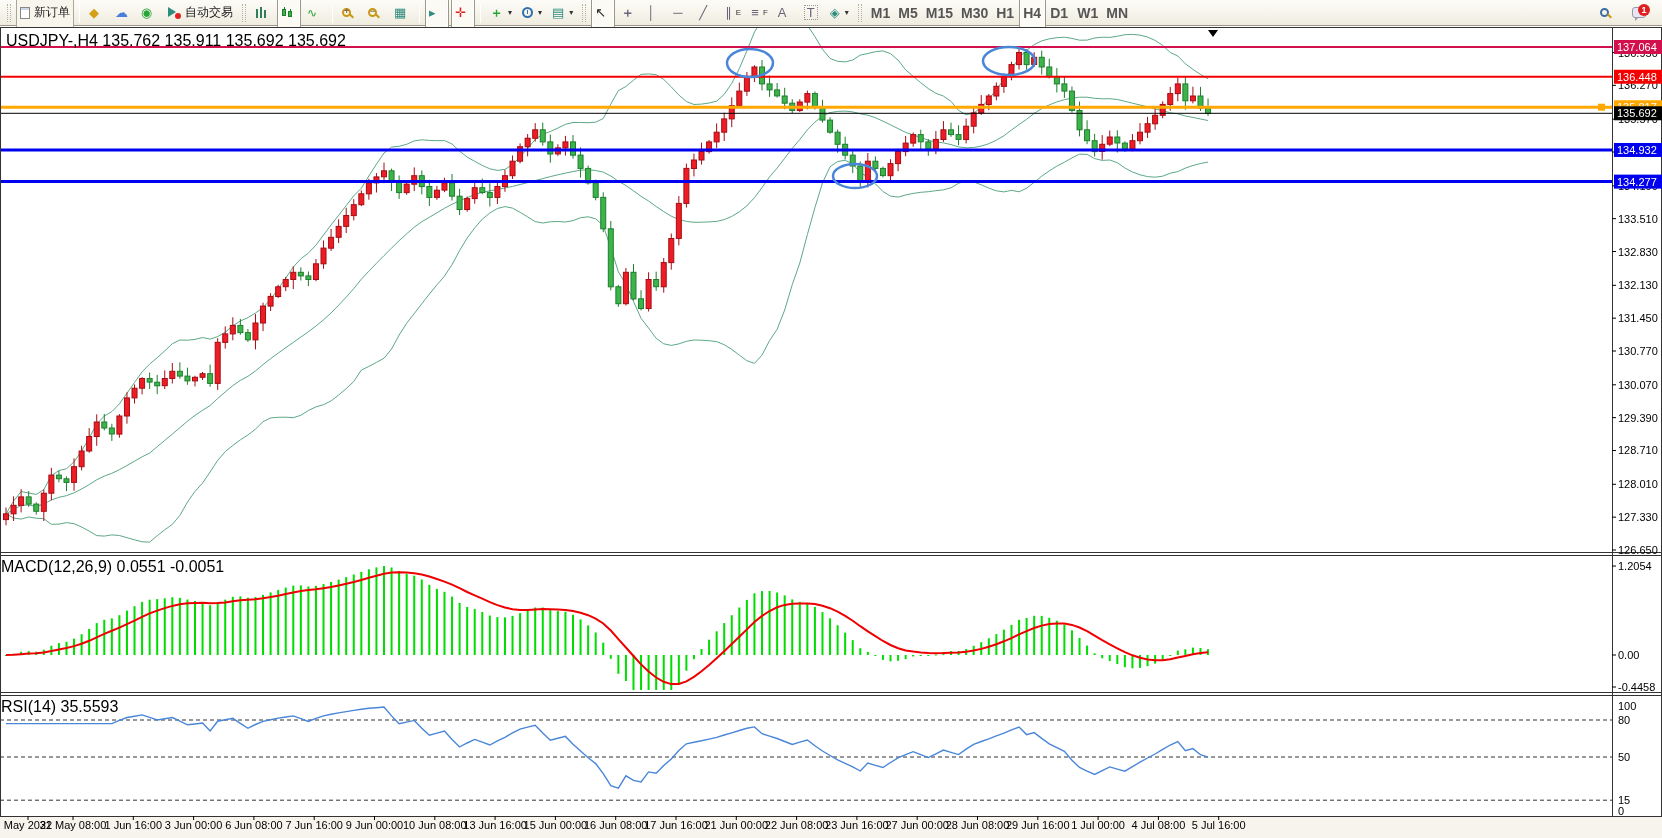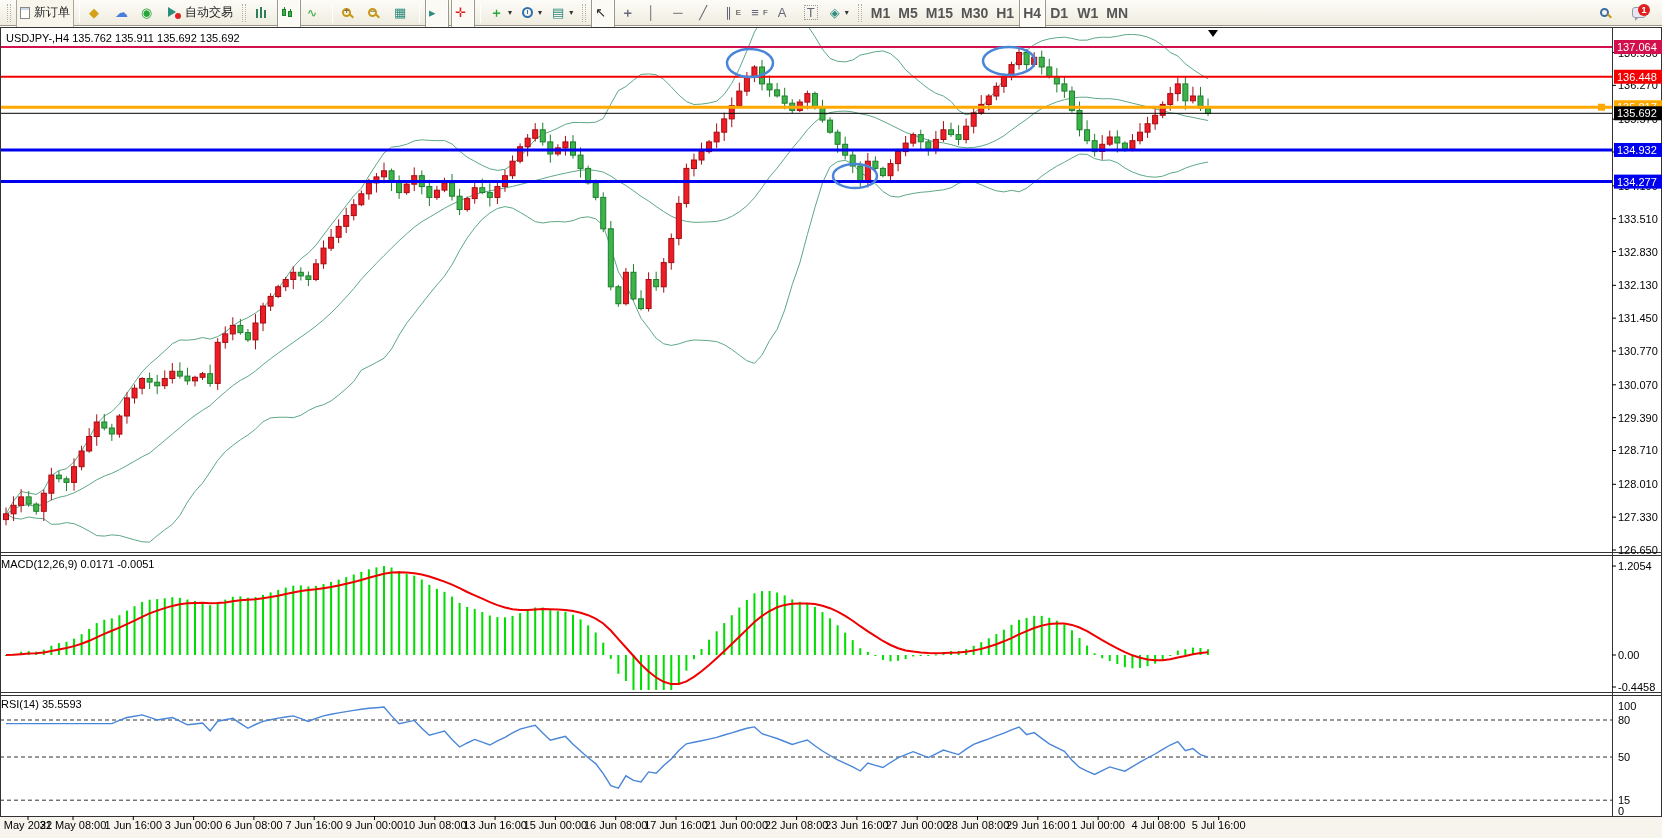--- a/index.html
+++ b/index.html
@@ -45,21 +45,21 @@
   .chat:after { content:""; position:absolute; left:2px; bottom:-4px;
     border-left:4px solid #99a; border-bottom:4px solid transparent; }
   .badge { position:absolute; top:2px; right:2px; min-width:12px; height:12px; border-radius:7px;
     background:#e02020; color:#fff; font-size:9px; font-weight:bold; line-height:12px; text-align:center; padding:0 2px; }
   .toolbar-right { margin-left:auto; display:flex; align-items:center; gap:6px; padding-right:6px; }
   .notif-wrap { position:relative; width:26px; height:22px; display:flex; align-items:center; justify-content:center; }
 
   
   .chart-window { position:absolute; top:27px; left:0; width:1662px; height:811px; background:#fff; }
   .chart-window svg { position:absolute; top:0; left:0; }
-  .overlay-label { position:absolute; font-size:11px; color:#000; z-index:5; white-space:nowrap; }
+  .overlay-label { position:absolute; font-size:16px; color:#000; z-index:5; white-space:nowrap; }
   #chart-title { left:6px; top:5px; }
   #macd-label { left:1px; top:531px; }
   #rsi-label { left:1px; top:671px; }
 </style>
 </head>
 <body>
 
 <div class="app">
 
   <div class="toolbar">
@@ -178,21 +178,21 @@
         </button>
       <span class="notif-wrap">
         <span class="chat"></span>
         <span class="badge">1</span>
       </span>
     </span>
   </div>
 
   <div class="chart-window">
     <div class="overlay-label" id="chart-title">USDJPY-,H4 135.762 135.911 135.692 135.692</div>
-    <div class="overlay-label" id="macd-label">MACD(12,26,9) 0.0171 -0.0051</div>
+    <div class="overlay-label" id="macd-label">MACD(12,26,9) 0.0551 -0.0051</div>
     <div class="overlay-label" id="rsi-label">RSI(14) 35.5593</div>
     <svg id="chart" width="1662" height="811">
         <rect x="0" y="0" width="1662" height="811" fill="#ffffff"></rect>
         <rect x="0" y="790" width="1662" height="22" fill="#f6f4ec"></rect>
         <g>
           <polyline points="6,486.8 13.559999999999999,474.1 21.119999999999997,464.5 28.68,466.0 36.239999999999995,467.4 43.8,462.6 51.36,448.6 58.919999999999995,443.6 66.47999999999999,441.7 74.03999999999999,434.9 81.6,424.0 89.16,411.1 96.72,397.0 104.28,389.1 111.83999999999999,384.6 119.39999999999999,376.9 126.96,366.2 134.51999999999998,355.5 142.07999999999998,344.9 149.64,337.1 157.2,330.7 164.76,323.9 172.32,316.7 179.88,313.0 187.44,313.2 195,312.4 202.56,310.5 210.11999999999998,312.1 217.67999999999998,309.6 225.23999999999998,305.2 232.79999999999998,298.7 240.35999999999999,294.0 247.92,290.6 255.48,286.0 263.03999999999996,280.6 270.59999999999997,272.4 278.15999999999997,262.0 285.71999999999997,251.1 293.28,240.1 300.84,231.8 308.4,226.0 315.96,218.1 323.52,208.0 331.08,197.9 338.64,188.3 346.2,178.6 353.76,168.8 361.32,161.2 368.88,148.9 376.44,137.2 384,126.0 391.56,120.1 399.12,119.3 406.68,117.3 414.23999999999995,113.9 421.79999999999995,112.8 429.35999999999996,113.4 436.91999999999996,113.7 444.47999999999996,113.6 452.03999999999996,117.0 459.59999999999997,124.1 467.15999999999997,130.1 474.71999999999997,134.3 482.28,138.4 489.84,141.8 497.4,143.4 504.96,142.4 512.52,137.6 520.0799999999999,129.8 527.64,121.4 535.1999999999999,112.5 542.76,107.2 550.3199999999999,104.5 557.88,101.1 565.4399999999999,97.3 573,95.5 580.56,95.5 588.12,95.7 595.68,95.2 603.24,91.5 610.8,77.1 618.36,63.6 625.92,59.5 633.48,53.2 641.04,47.4 648.6,46.9 656.16,47.7 663.7199999999999,52.4 671.28,59.9 678.8399999999999,68.0 686.4,74.5 693.9599999999999,77.5 701.52,77.1 709.0799999999999,76.0 716.64,74.2 724.1999999999999,67.4 731.76,56.4 739.3199999999999,41.6 746.88,23.9 754.4399999999999,5.0 762,-7.0 769.56,-13.9 777.12,-20.2 784.68,-20.5 792.24,-14.9 799.8,-11.0 807.36,-1.9 814.92,9.6 822.4799999999999,22.3 830.04,31.4 837.5999999999999,34.3 845.16,34.9 852.7199999999999,33.0 860.28,28.1 867.8399999999999,26.5 875.4,24.7 882.9599999999999,23.9 890.52,26.6 898.0799999999999,33.1 905.64,42.8 913.1999999999999,49.4 920.76,55.7 928.3199999999999,61.6 935.88,66.3 943.4399999999999,69.1 951,74.4 958.56,83.4 966.12,87.8 973.68,86.1 981.2399999999999,80.4 988.8,72.2 996.3599999999999,62.6 1003.92,52.6 1011.4799999999999,42.7 1019.04,30.3 1026.6,23.4 1034.1599999999999,17.6 1041.72,13.9 1049.28,11.8 1056.84,10.7 1064.3999999999999,10.2 1071.96,11.4 1079.52,13.2 1087.08,13.1 1094.6399999999999,11.0 1102.2,10.2 1109.76,10.4 1117.32,9.3 1124.8799999999999,7.7 1132.44,7.4 1140,8.1 1147.56,10.1 1155.12,13.4 1162.6799999999998,18.4 1170.24,25.5 1177.8,29.0 1185.36,36.8 1192.9199999999998,42.4 1200.48,47.4 1208.04,51.8" fill="none" stroke="#5da886" stroke-width="1"></polyline>
           <polyline points="6,486.8 13.559999999999999,482.5 21.119999999999997,478.3 28.68,478.0 36.239999999999995,479.3 43.8,477.1 51.36,473.0 58.919999999999995,470.3 66.47999999999999,468.7 74.03999999999999,465.8 81.6,462.0 89.16,457.6 96.72,452.8 104.28,449.1 111.83999999999999,446.3 119.39999999999999,442.7 126.96,438.5 134.51999999999998,434.2 142.07999999999998,429.8 149.64,426.1 157.2,419.7 164.76,413.4 172.32,407.1 179.88,400.7 187.44,394.2 195,388.4 202.56,383.3 210.11999999999998,378.5 217.67999999999998,371.5 225.23999999999998,364.9 232.79999999999998,358.6 240.35999999999999,353.4 247.92,349.3 255.48,344.0 263.03999999999996,337.6 270.59999999999997,331.7 278.15999999999997,326.1 285.71999999999997,320.7 293.28,315.4 300.84,310.1 308.4,304.7 315.96,299.0 323.52,292.8 331.08,285.9 338.64,278.2 346.2,270.1 353.76,261.6 361.32,252.2 368.88,244.2 376.44,236.3 384,228.6 391.56,221.1 399.12,213.7 406.68,206.8 414.23999999999995,200.2 421.79999999999995,194.7 429.35999999999996,190.3 436.91999999999996,185.8 444.47999999999996,181.3 452.03999999999996,177.3 459.59999999999997,173.8 467.15999999999997,170.6 474.71999999999997,167.6 482.28,165.3 489.84,163.9 497.4,162.4 504.96,161.0 512.52,159.4 520.0799999999999,157.5 527.64,155.6 535.1999999999999,153.6 542.76,151.6 550.3199999999999,149.6 557.88,147.8 565.4399999999999,146.1 573,144.6 580.56,143.1 588.12,142.8 595.68,143.5 603.24,145.1 610.8,149.0 618.36,154.2 625.92,158.5 633.48,163.8 641.04,169.3 648.6,174.0 656.16,179.5 663.7199999999999,184.6 671.28,189.2 678.8399999999999,192.4 686.4,194.4 693.9599999999999,195.3 701.52,195.2 709.0799999999999,194.9 716.64,194.4 724.1999999999999,192.6 731.76,189.4 739.3199999999999,184.8 746.88,178.8 754.4399999999999,170.7 762,160.6 769.56,149.9 777.12,141.1 784.68,131.3 792.24,121.4 799.8,112.5 807.36,102.8 814.92,95.1 822.4799999999999,89.1 830.04,85.6 837.5999999999999,84.4 845.16,84.1 852.7199999999999,84.9 860.28,86.8 867.8399999999999,88.2 875.4,90.7 882.9599999999999,94.2 890.52,97.8 898.0799999999999,101.6 905.64,105.4 913.1999999999999,107.9 920.76,110.5 928.3199999999999,113.2 935.88,115.0 943.4399999999999,115.9 951,117.6 958.56,119.9 966.12,120.8 973.68,120.5 981.2399999999999,119.1 988.8,116.7 996.3599999999999,113.2 1003.92,108.8 1011.4799999999999,103.0 1019.04,97.5 1026.6,92.3 1034.1599999999999,86.4 1041.72,81.6 1049.28,77.9 1056.84,74.9 1064.3999999999999,72.7 1071.96,71.1 1079.52,70.2 1087.08,70.2 1094.6399999999999,71.3 1102.2,71.8 1109.76,71.7 1117.32,72.5 1124.8799999999999,74.3 1132.44,76.2 1140,78.0 1147.56,79.8 1155.12,81.8 1162.6799999999998,83.8 1170.24,85.8 1177.8,86.8 1185.36,89.0 1192.9199999999998,90.4 1200.48,92.0 1208.04,93.5" fill="none" stroke="#5da886" stroke-width="1"></polyline>
           <polyline points="6,486.8 13.559999999999999,491.0 21.119999999999997,492.1 28.68,490.0 36.239999999999995,491.2 43.8,491.7 51.36,497.3 58.919999999999995,497.1 66.47999999999999,495.6 74.03999999999999,496.7 81.6,500.0 89.16,504.1 96.72,508.6 104.28,509.1 111.83999999999999,507.9 119.39999999999999,508.5 126.96,510.7 134.51999999999998,512.8 142.07999999999998,514.8 149.64,515.1 157.2,508.7 164.76,502.8 172.32,497.4 179.88,488.4 187.44,475.1 195,464.3 202.56,456.1 210.11999999999998,445.0 217.67999999999998,433.4 225.23999999999998,424.6 232.79999999999998,418.5 240.35999999999999,412.8 247.92,408.0 255.48,402.1 263.03999999999996,394.7 270.59999999999997,390.9 278.15999999999997,390.3 285.71999999999997,390.2 293.28,390.7 300.84,388.3 308.4,383.5 315.96,379.9 323.52,377.7 331.08,373.9 338.64,368.0 346.2,361.6 353.76,354.5 361.32,343.1 368.88,339.4 376.44,335.4 384,331.2 391.56,322.0 399.12,308.1 406.68,296.2 414.23999999999995,286.6 421.79999999999995,276.7 429.35999999999996,267.1 436.91999999999996,257.9 444.47999999999996,249.1 452.03999999999996,237.7 459.59999999999997,223.5 467.15999999999997,211.0 474.71999999999997,200.9 482.28,192.2 489.84,186.0 497.4,181.5 504.96,179.6 512.52,181.1 520.0799999999999,185.3 527.64,189.9 535.1999999999999,194.6 542.76,196.0 550.3199999999999,194.8 557.88,194.5 565.4399999999999,195.0 573,193.6 580.56,190.7 588.12,189.8 595.68,191.8 603.24,198.7 610.8,220.8 618.36,244.8 625.92,257.4 633.48,274.4 641.04,291.3 648.6,301.1 656.16,311.3 663.7199999999999,316.8 671.28,318.4 678.8399999999999,316.9 686.4,314.3 693.9599999999999,313.0 701.52,313.2 709.0799999999999,313.7 716.64,314.6 724.1999999999999,317.7 731.76,322.4 739.3199999999999,328.1 746.88,333.7 754.4399999999999,336.4 762,328.1 769.56,313.6 777.12,302.3 784.68,283.0 792.24,257.7 799.8,236.0 807.36,207.6 814.92,180.6 822.4799999999999,155.9 830.04,139.8 837.5999999999999,134.5 845.16,133.3 852.7199999999999,136.8 860.28,145.5 867.8399999999999,150.0 875.4,156.7 882.9599999999999,164.5 890.52,169.1 898.0799999999999,170.1 905.64,168.0 913.1999999999999,166.4 920.76,165.3 928.3199999999999,164.7 935.88,163.7 943.4399999999999,162.8 951,160.8 958.56,156.3 966.12,153.9 973.68,154.9 981.2399999999999,157.8 988.8,161.1 996.3599999999999,163.8 1003.92,164.9 1011.4799999999999,163.3 1019.04,164.8 1026.6,161.2 1034.1599999999999,155.3 1041.72,149.2 1049.28,143.9 1056.84,139.1 1064.3999999999999,135.2 1071.96,130.9 1079.52,127.1 1087.08,127.4 1094.6399999999999,131.6 1102.2,133.4 1109.76,133.0 1117.32,135.7 1124.8799999999999,141.0 1132.44,145.0 1140,147.8 1147.56,149.6 1155.12,150.2 1162.6799999999998,149.2 1170.24,146.2 1177.8,144.6 1185.36,141.1 1192.9199999999998,138.5 1200.48,136.5 1208.04,135.1" fill="none" stroke="#5da886" stroke-width="1"></polyline>
         </g>
         <g>

